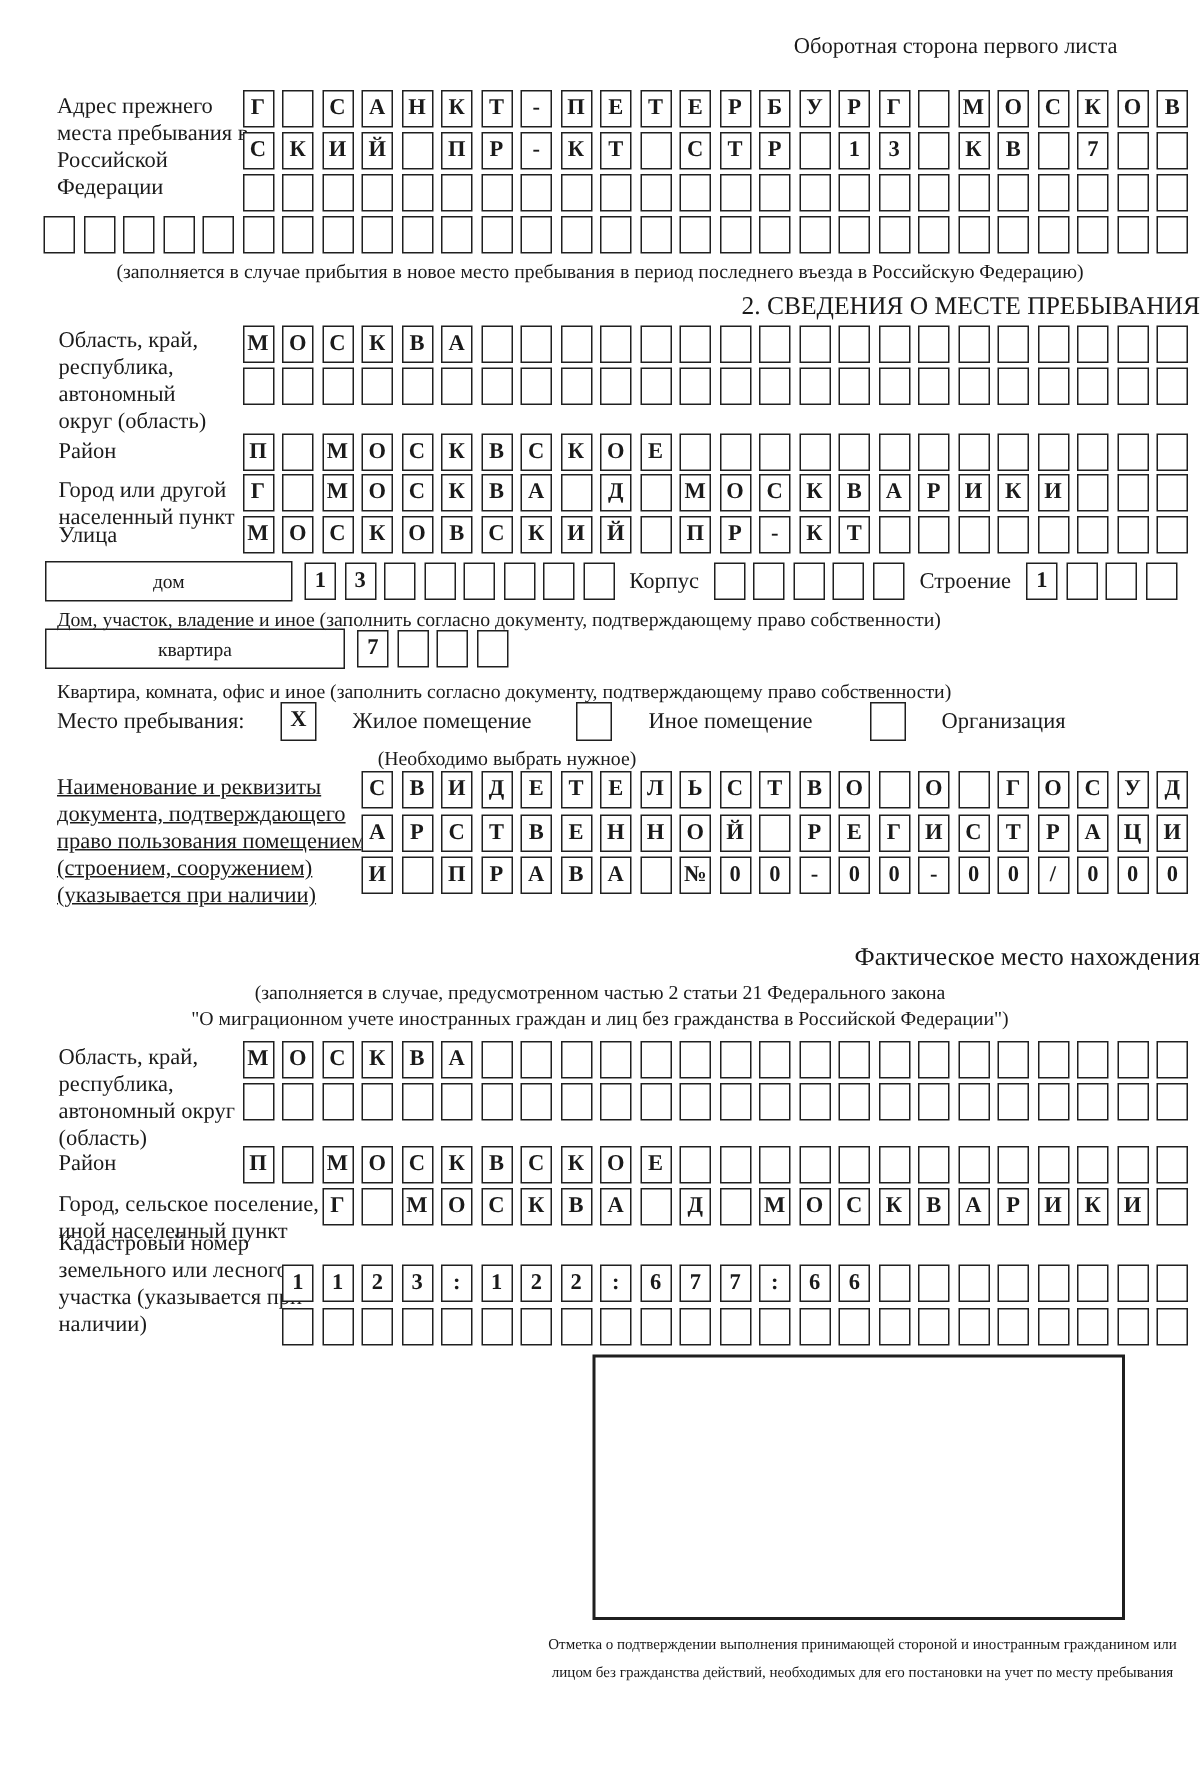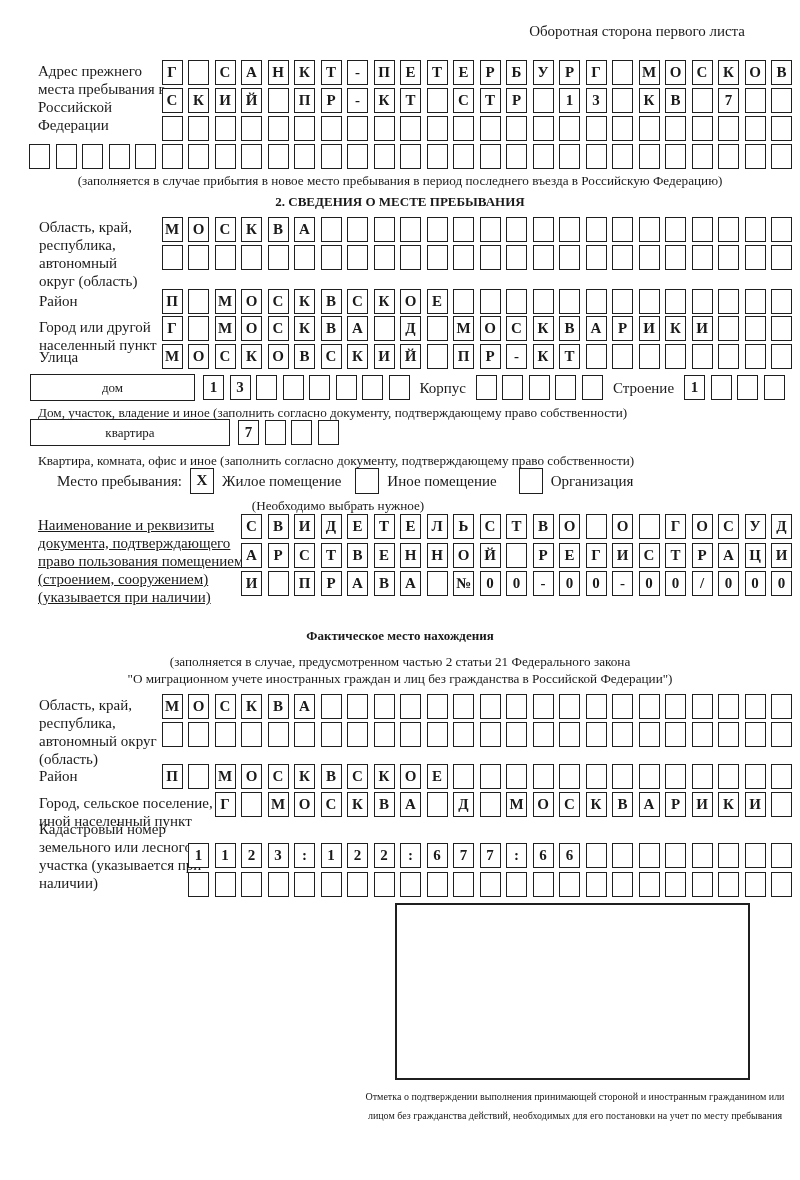--- a/index.html
+++ b/index.html
@@ -2,21 +2,21 @@
 <html><head>
 <meta charset="utf-8">
 <style>
   html,body{margin:0;padding:0;background:#ffffff;}
   body{width:800px;height:1180px;position:relative;
        font-family:"Liberation Serif","DejaVu Serif",serif;color:#1a1a1a;}
   .abs{position:absolute;}
   .lbl{font-size:15px;line-height:18px;}
   .note{font-size:13.2px;line-height:17px;font-family:Liberation Serif, serif;}
   .center{width:800px;left:0;text-align:center;}
-  .heading{font-size:13px;font-weight:700;}
+  .heading{font-size:17px;font-weight:400;text-align:right;}
   
   .cells{display:flex;gap:5.5px;}
   .cell{flex:0 0 auto;width:21px;height:25px;border:1.6px solid #1f1f1f;
         box-sizing:border-box;text-align:center;font-size:15px;line-height:22px;
         font-weight:700;background:#fff;}
   .cellrows{display:flex;flex-direction:column;gap:3px;align-items:flex-end;}
   .widebox{border:1.7px solid #1f1f1f;box-sizing:border-box;height:27px;
            display:flex;align-items:center;justify-content:center;font-size:13px;}
   .checkbox{flex:0 0 auto;width:24px;height:26px;border:1.8px solid #1f1f1f;
             box-sizing:border-box;text-align:center;font-size:15px;line-height:23px;
@@ -319,21 +319,21 @@
   <div class="widebox" style="width:200px;">квартира</div>
   <div class="cells">
       <span class="cell">7</span>
       <span class="cell"></span>
       <span class="cell"></span>
       <span class="cell"></span>
     </div>
 </div>
 <div class="abs note" style="top:452px;left:38px;">Квартира, комната, офис и иное (заполнить согласно документу, подтверждающему право собственности)</div>
 
-<div class="abs inline lbl" style="top:468px;left:38px;gap:8px;margin-left:19px;">
+<div class="abs inline lbl" style="top:468px;left:38px;gap:24px;">
   <span>Место пребывания:</span>
   <span class="checkbox">X</span>
   <span>Жилое помещение</span>
   <span class="checkbox" style="margin-left:6px;"></span>
   <span>Иное помещение</span>
   <span class="checkbox" style="margin-left:14px;"></span>
   <span>Организация</span>
 </div>
 <div class="abs note" style="top:497px;left:38px;width:600px;text-align:center;">(Необходимо выбрать нужное)</div>
 

